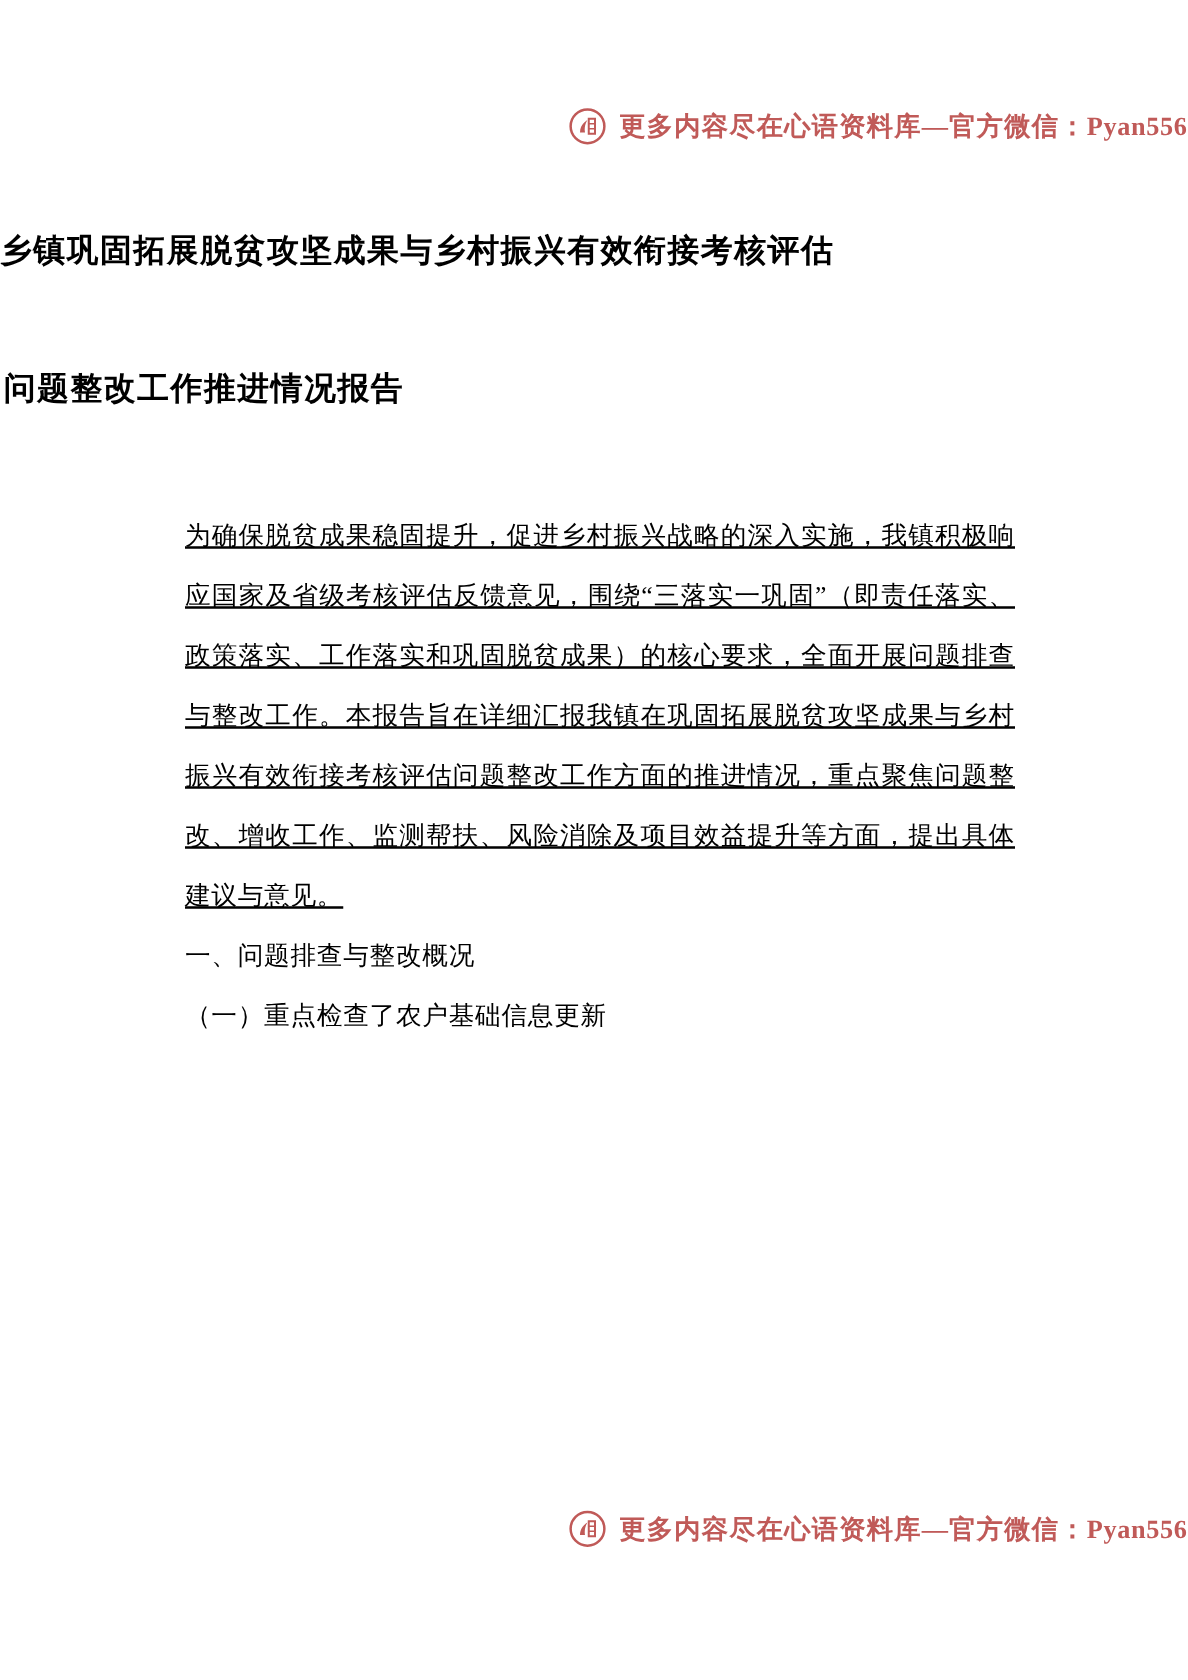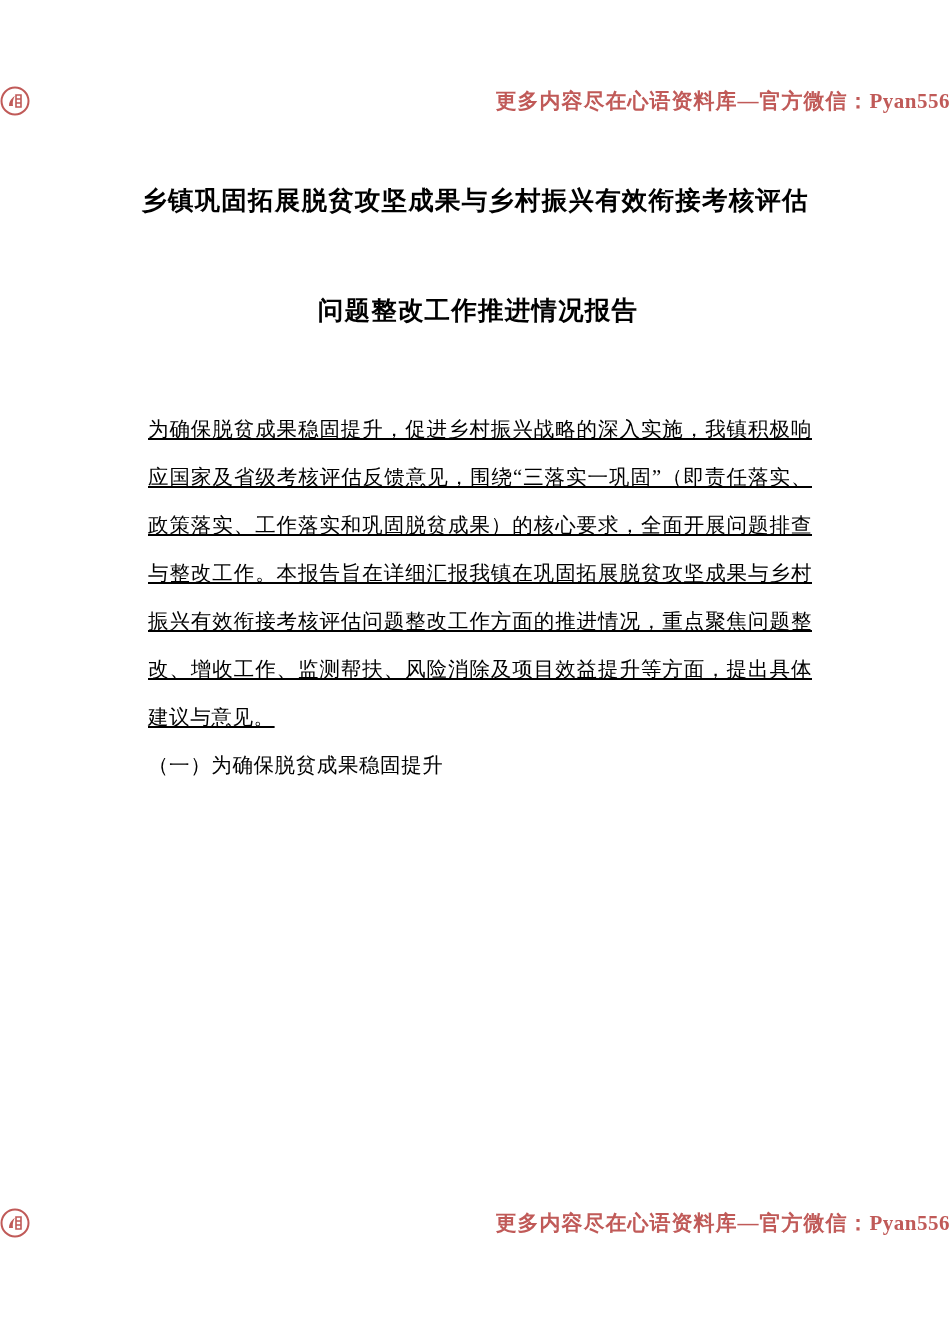--- a/index.html
+++ b/index.html
@@ -20,21 +20,21 @@
     width: 950px;
     height: 1344px;
     box-sizing: border-box;
     padding: 0 148px;
   }
 
   
   .watermark {
     display: flex;
     align-items: center;
-    justify-content: space-between;
+    justify-content: flex-end;
     gap: 10px;
     color: #c05a58;
     font-family: "Liberation Serif", serif;
     font-weight: bold;
     letter-spacing: 1px;
     white-space: nowrap;
   }
   .watermark.top {
     position: absolute;
     top: 86px;
@@ -57,21 +57,21 @@
   }
   .wm-text {
     color: #c05a58;
   }
   .wm-text .wx {
     letter-spacing: 0.5px;
   }
 
   
   .doc-title {
-    text-align: center;
+    text-align: left;
     font-family: "Liberation Serif", serif;
     font-weight: bold;
     font-size: 25.5px;
     letter-spacing: 1.2px;
     line-height: 1.5;
   }
   .title-line1 {
     position: absolute;
     top: 182px;
     left: 0;
@@ -125,21 +125,22 @@
       </svg>
     </span>
     <span class="wm-text"><span>更多内容尽在心语资料库—官方微信：</span><span class="wx">Pyan556</span></span>
   </div>
 
   <div class="doc-title title-line1">乡镇巩固拓展脱贫攻坚成果与乡村振兴有效衔接考核评估</div>
   <div class="doc-title title-line2">问题整改工作推进情况报告</div>
 
   <div class="body-area">
     <p class="para indent">为确保脱贫成果稳固提升，促进乡村振兴战略的深入实施，我镇积极响应国家及省级考核评估反馈意见，围绕“三落实一巩固”（即责任落实、政策落实、工作落实和巩固脱贫成果）的核心要求，全面开展问题排查与整改工作。本报告旨在详细汇报我镇在巩固拓展脱贫攻坚成果与乡村振兴有效衔接考核评估问题整改工作方面的推进情况，重点聚焦问题整改、增收工作、监测帮扶、风险消除及项目效益提升等方面，提出具体建议与意见。</p>
-    <p class="heading">（一）为确保脱贫成果稳固提升</p>
+    <p class="heading">一、问题排查与整改概况</p>
+    <p class="heading">（一）重点检查了农户基础信息更新</p>
   </div>
 
   <div class="watermark bottom">
     <span class="wm-logo">
       <svg width="30" height="30" viewBox="0 0 30 30" aria-hidden="true">
         <circle cx="15" cy="15" r="13.5" fill="none" stroke="#c05a58" stroke-width="2"></circle>
         <path d="M9 20 C9 13, 15 10, 15 10 C15 10, 12 14, 13 20 Z" fill="#c05a58"></path>
         <path d="M16 9 L21 9 L21 21 L16 21 Z" fill="none" stroke="#c05a58" stroke-width="1.6"></path>
         <path d="M16 13 L21 13 M16 17 L21 17" stroke="#c05a58" stroke-width="1.3"></path>
       </svg>

